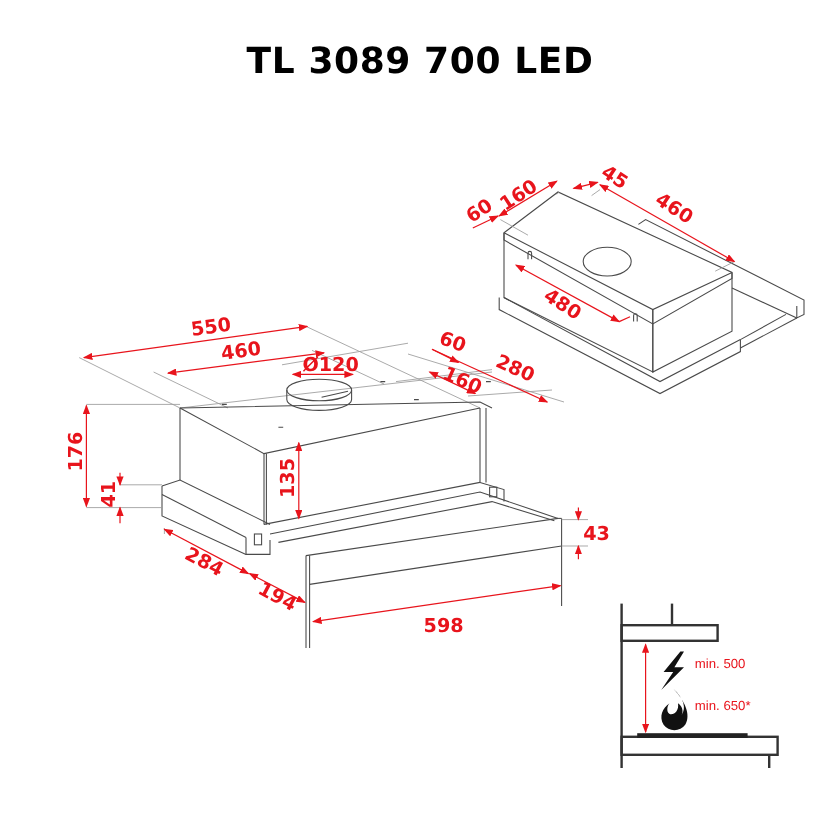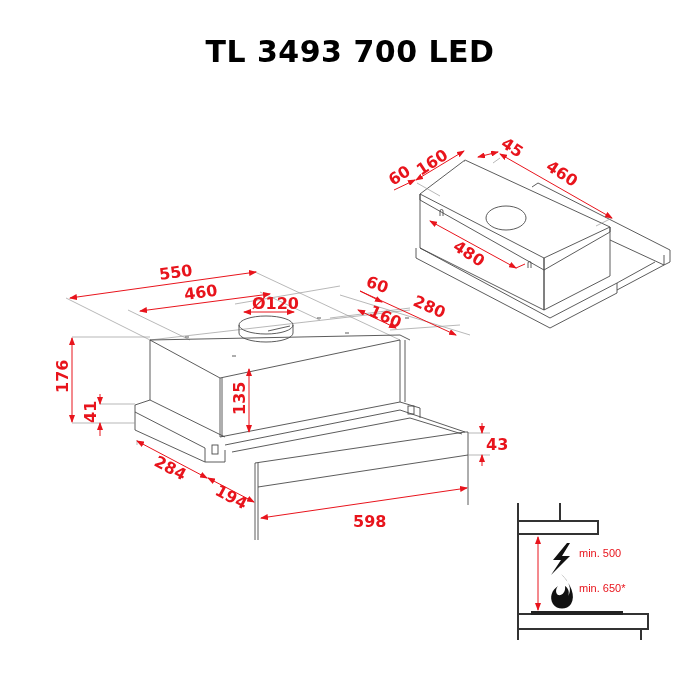--- a/index.html
+++ b/index.html
@@ -9,21 +9,21 @@
   .ln { stroke:#4a4a4a; stroke-width:0.9; fill:none; }
   .lnl { stroke:#9a9a9a; stroke-width:0.7; fill:none; }
   .dim { stroke:#e8141c; stroke-width:1; fill:none; }
   .dt { fill:#e8141c; font-family:"DejaVu Sans", sans-serif; font-weight:bold; font-size:16px; }
   .ct { fill:#e8141c; font-family:"Liberation Sans", sans-serif; font-size:11px; }
   .thick { stroke:#333; stroke-width:2; fill:none; }
 </style>
 </head>
 <body>
 
-<div class="title">TL 3493 700 LED</div>
+<div class="title">TL 3089 700 LED</div>
 
 <svg width="700" height="700" viewBox="0 0 700 700">
   <defs>
     <marker id="ar" markerWidth="8" markerHeight="6" refX="7" refY="3" orient="auto-start-reverse" markerUnits="userSpaceOnUse">
       <path d="M0,0 L8,3 L0,6 z" fill="#e8141c"></path>
     </marker>
   </defs>
 
   <g>
 

